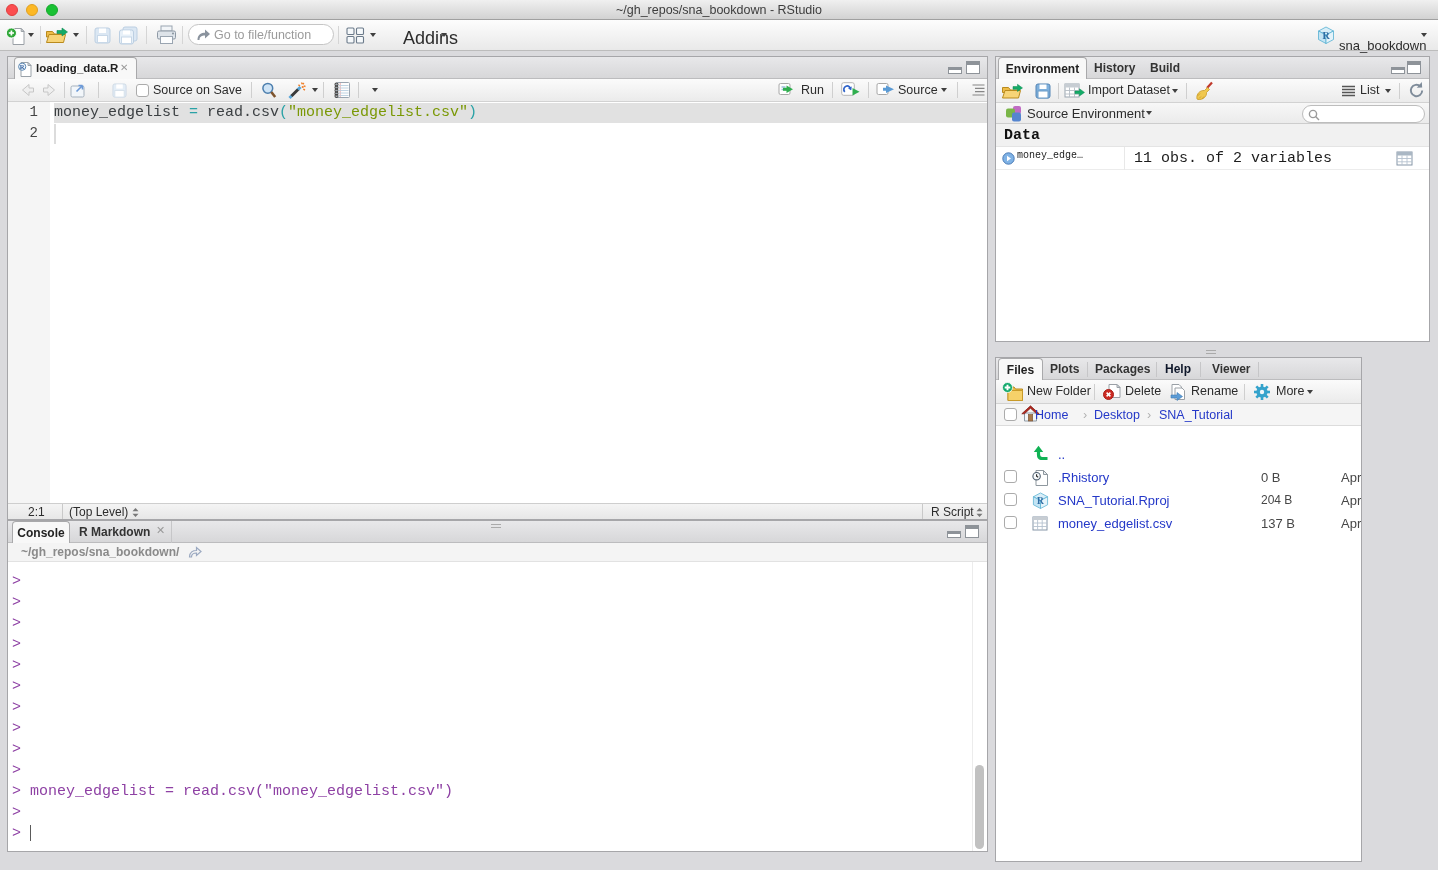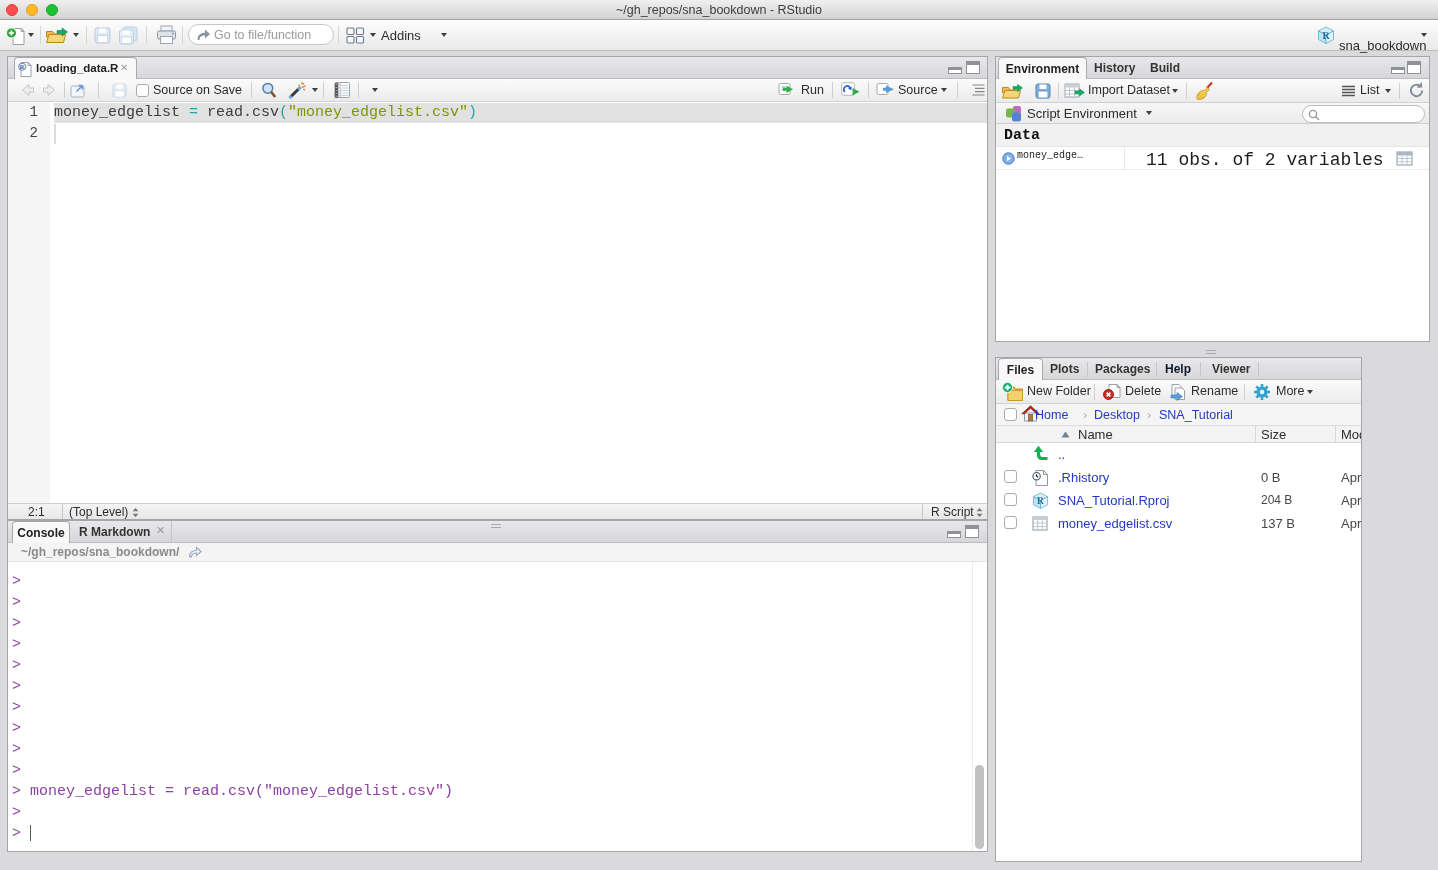--- a/index.html
+++ b/index.html
@@ -73,21 +73,21 @@
   </svg>
   <div class="lbl" style="left:214px;top:8px;color:#9b9b9b">Go to file/function</div>
   <div class="vsep" style="left:338px;top:6px;height:18px;background:#d5d5d5"></div>
   <svg class="abs" style="left:346px;top:7px" width="19" height="17" viewBox="0 0 19 17">
     <rect x="1" y="1" width="7" height="6.5" rx="1" fill="#f6f9fb" stroke="#6b7a8a" stroke-width="1.1"></rect>
     <rect x="10.5" y="1" width="7" height="6.5" rx="1" fill="#f6f9fb" stroke="#6b7a8a" stroke-width="1.1"></rect>
     <rect x="1" y="9.5" width="7" height="6.5" rx="1" fill="#f6f9fb" stroke="#6b7a8a" stroke-width="1.1"></rect>
     <rect x="10.5" y="9.5" width="7" height="6.5" rx="1" fill="#f6f9fb" stroke="#6b7a8a" stroke-width="1.1"></rect>
   </svg>
   <div class="caret" style="left:370px;top:13px"></div>
-  <div class="lbl" style="left:381px;top:8px;font-size:13px">Addins</div>
+  <div class="lbl" style="left:403px;top:8px;font-size:18px">Addins</div>
   <div class="caret" style="left:441px;top:13px"></div>
   <svg class="abs" style="left:1317px;top:6px" width="18" height="18" viewBox="0 0 18 18">
     <polygon points="9,1 16.5,5 9,9 1.5,5" fill="#d8eef8" stroke="#56b0d2" stroke-width="0.8"></polygon>
     <polygon points="1.5,5 9,9 9,17.5 1.5,13.5" fill="#c3e4f4" stroke="#56b0d2" stroke-width="0.8"></polygon>
     <polygon points="16.5,5 9,9 9,17.5 16.5,13.5" fill="#e4f3fa" stroke="#56b0d2" stroke-width="0.8"></polygon>
     <text x="9" y="12.5" font-size="10" font-weight="bold" fill="#2e6da4" text-anchor="middle" font-family="Liberation Serif,serif">R</text>
   </svg>
   <div class="lbl" style="left:1339px;top:18px;font-size:13px">sna_bookdown</div>
   <div class="caret" style="left:1421px;top:13px"></div>
 </div>
@@ -279,40 +279,40 @@
       <path d="M14.2 8.5 a5.7 5.7 0 1 1 -1.8 -4.2" fill="none" stroke="#7f8c9a" stroke-width="1.9"></path>
       <path d="M13.8 0 l0.4 5.4 -5.4 0.4z" fill="#7f8c9a"></path>
     </svg>
   </div>
   <div class="abs" style="left:0;top:46px;right:0;height:21px;background:linear-gradient(#f7f7f7,#ebebeb);border-bottom:1px solid #cdcdcd">
     <svg class="abs" style="left:9px;top:2px" width="17" height="17" viewBox="0 0 17 17">
       <rect x="8" y="1" width="8" height="8" rx="2" fill="#c06cc4"></rect>
       <rect x="1" y="3.5" width="9" height="9" rx="2" fill="#7ab648"></rect>
       <rect x="7" y="7.5" width="9" height="9" rx="2" fill="#5585d0"></rect>
     </svg>
-    <div class="lbl" style="left:31px;top:3px;font-size:13px">Script Environment</div>
+    <div class="lbl" style="left:31px;top:3px;font-size:13px">Source Environment</div>
     <div class="caret" style="left:150px;top:8px"></div>
     <div class="abs" style="left:306px;top:2px;width:123px;height:18px;background:#fff;border:1px solid #bdbdbd;border-radius:9px">
       <svg class="abs" style="left:5px;top:3px" width="12" height="12" viewBox="0 0 12 12">
         <circle cx="5" cy="5" r="3.6" fill="none" stroke="#9a9a9a" stroke-width="1.4"></circle>
         <line x1="7.6" y1="7.6" x2="11" y2="11" stroke="#9a9a9a" stroke-width="1.4"></line>
       </svg>
     </div>
   </div>
   <div class="abs" style="left:0;top:67px;right:0;height:23px;background:#f1f1f1;border-bottom:1px solid #e4e4e4">
     <div class="abs mono" style="left:8px;top:3px;font-size:15px;font-weight:bold;color:#111">Data</div>
   </div>
   <div class="abs" style="left:0;top:90px;right:0;height:23px;border-bottom:1px solid #ececec">
     <svg class="abs" style="left:6px;top:5px" width="13" height="13" viewBox="0 0 13 13">
       <circle cx="6.5" cy="6.5" r="5.7" fill="#7fb2e5" stroke="#4a7ab5"></circle>
       <path d="M5 3.8 l4 2.7 -4 2.7z" fill="#fff"></path>
     </svg>
     <div class="abs mono" style="left:21px;top:3px;font-size:10px;color:#1d1d1d">money_edge…</div>
     <div class="abs" style="left:128px;top:0;width:1px;height:23px;background:#e8e8e8"></div>
-    <div class="abs mono" style="left:150px;top:3px;font-size:18px;color:#1d1d1d">11 obs. of 2 variables</div>
+    <div class="abs mono" style="left:138px;top:3px;font-size:15px;color:#1d1d1d">11 obs. of 2 variables</div>
     <svg class="abs" style="left:400px;top:4px" width="17" height="15" viewBox="0 0 17 15">
       <rect x="1" y="1" width="15" height="13" fill="#fff" stroke="#8696a7"></rect>
       <rect x="1" y="1" width="15" height="3.5" fill="#aab7c4"></rect>
       <path d="M1 7.5 h15 M1 10.8 h15 M6 4.5 v9.5 M11 4.5 v9.5" stroke="#b5c2cf" stroke-width="0.9" fill="none"></path>
     </svg>
   </div>
 </div>
 <div class="pane" id="files" style="left:995px;top:357px;width:367px;height:505px">
   <div class="tabbar"></div>
   <div class="tabsel" style="left:2px;width:45px">
@@ -381,30 +381,20 @@
     <div class="lbl" style="left:151px;top:4px;color:#b0b0b0">›</div>
     <div class="lbl link" style="left:163px;top:4px">SNA_Tutorial</div>
     <svg class="abs" style="left:393px;top:3px" width="16" height="16" viewBox="0 0 18 18">
       <polygon points="9,1 16.5,5 9,9 1.5,5" fill="#d8eef8" stroke="#56b0d2" stroke-width="0.8"></polygon>
       <polygon points="1.5,5 9,9 9,17.5 1.5,13.5" fill="#c3e4f4" stroke="#56b0d2" stroke-width="0.8"></polygon>
       <polygon points="16.5,5 9,9 9,17.5 16.5,13.5" fill="#e4f3fa" stroke="#56b0d2" stroke-width="0.8"></polygon>
       <text x="9" y="12.5" font-size="10" font-weight="bold" fill="#2e6da4" text-anchor="middle" font-family="Liberation Serif,serif">R</text>
     </svg>
     <div class="abs" style="left:416px;top:2px;font-size:13px;font-weight:bold;color:#444">⋯</div>
   </div>
-  <div class="abs" style="left:0;top:68px;right:0;height:17px;background:#f3f3f3;border-bottom:1px solid #d8d8d8">
-    <svg class="abs" style="left:65px;top:5px" width="9" height="7" viewBox="0 0 9 7">
-        <path d="M4.5 0.5 L8.5 6.5 H0.5z" fill="#6f8294"></path>
-      </svg>
-    <div class="lbl" style="left:82px;top:1px;font-size:13px">Name</div>
-    <div class="abs" style="left:259px;top:0;width:1px;height:17px;background:#d8d8d8"></div>
-    <div class="lbl" style="left:265px;top:1px;font-size:13px">Size</div>
-    <div class="abs" style="left:339px;top:0;width:1px;height:17px;background:#d8d8d8"></div>
-    <div class="lbl" style="left:345px;top:1px;font-size:13px">Modified</div>
-  </div>
   <div class="abs" style="left:0;top:85px;right:0;height:23px">
     <svg class="abs" style="left:37px;top:2px" width="16" height="15" viewBox="0 0 16 15">
       <path d="M14.5 13.5 H9 C6 13.5 5.5 11.5 5.5 9.5 V6.5" fill="none" stroke="#10b254" stroke-width="3.2"></path>
       <path d="M0.8 7 L10.2 7 5.5 0.8z" fill="#10b254"></path>
     </svg>
     <div class="lbl link" style="left:62px;top:4px;font-size:13px">..</div>
   </div>
   <div class="abs" style="left:0;top:108px;right:0;height:23px">
     <div class="cb" style="left:8px;top:4px"></div>
     <svg class="abs" style="left:36px;top:3px" width="17" height="17" viewBox="0 0 17 17">

